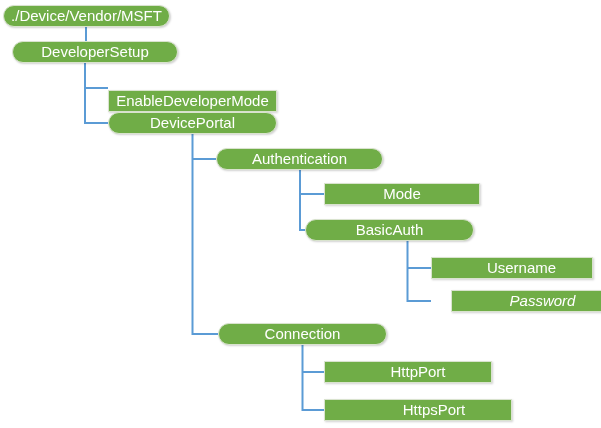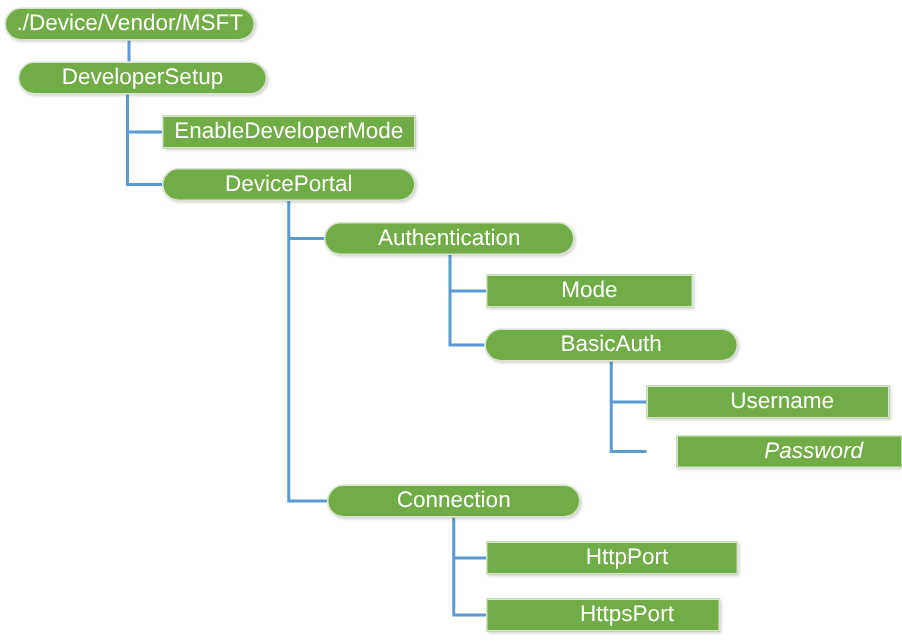--- a/index.html
+++ b/index.html
@@ -62,33 +62,33 @@
     <path d="M192.5 134 L192.5 334 L218 334 M192.5 159 L216 159"></path>
     <path d="M300 170 L300 230 L323 230 M300 194 L324 194"></path>
     <path d="M407.5 241 L407.5 301 L431 301 M407.5 268 L431 268"></path>
     <path d="M302.5 345 L302.5 410 L324 410 M302.5 372 L324 372"></path>
   </svg>
 
   <div class="node rounded" style="left:3px;  top:5px;  width:167px;">./Device/Vendor/MSFT</div>
 
   <div class="node rounded" style="left:12px;  top:41px; width:166px;">DeveloperSetup</div>
 
-  <div class="node rect" style="left:108px;top:77px; width:169px;">EnableDeveloperMode</div>
+  <div class="node rect" style="left:108px;top:90px; width:169px;">EnableDeveloperMode</div>
 
   <div class="node rounded" style="left:108px;top:112px;width:169px;">DevicePortal</div>
 
   <div class="node rounded" style="left:216px;top:148px;width:167px;">Authentication</div>
 
-  <div class="node rect" style="left:324px;top:183px;width:138px;">Mode</div>
+  <div class="node rect" style="left:324px;top:183px;width:156px;">Mode</div>
 
-  <div class="node rounded" style="left:323px;top:219px;width:169px;">BasicAuth</div>
+  <div class="node rounded" style="left:305px;top:219px;width:169px;">BasicAuth</div>
 
   <div class="node rect" style="left:431px;top:257px;width:162px;padding-left:19px;">Username</div>
 
   <div class="node rect" style="left:451px;top:290px;width:183px;font-style:italic;">Password</div>
 
   <div class="node rounded" style="left:218px;top:323px;width:169px;text-align:center;">Connection</div>
 
   <div class="node rect" style="left:324px;top:361px;width:168px;padding-left:20px;">HttpPort</div>
 
-  <div class="node rect" style="left:324px;top:399px;width:156px;padding-left:32px;">HttpsPort</div>
+  <div class="node rect" style="left:324px;top:399px;width:188px;padding-left:32px;">HttpsPort</div>
 
 </div>
 
 </body></html>

